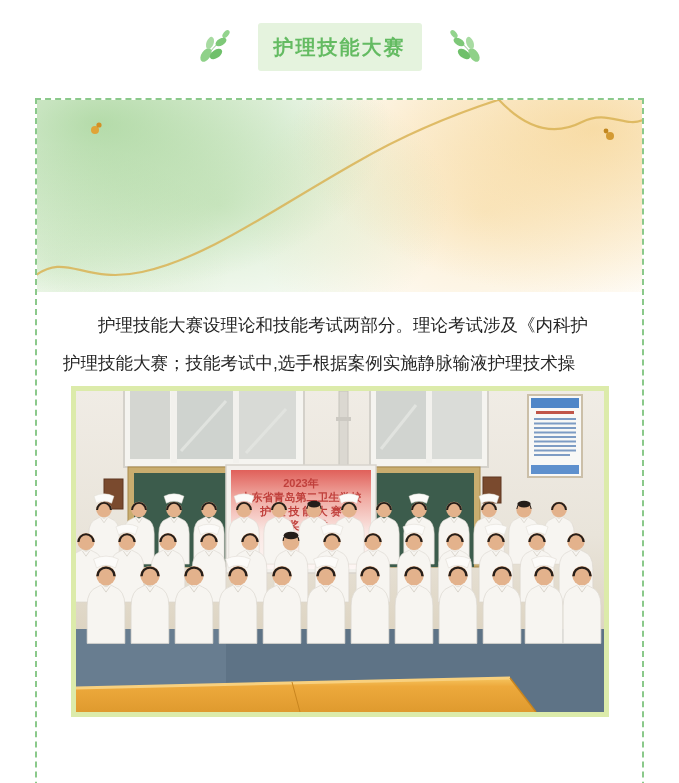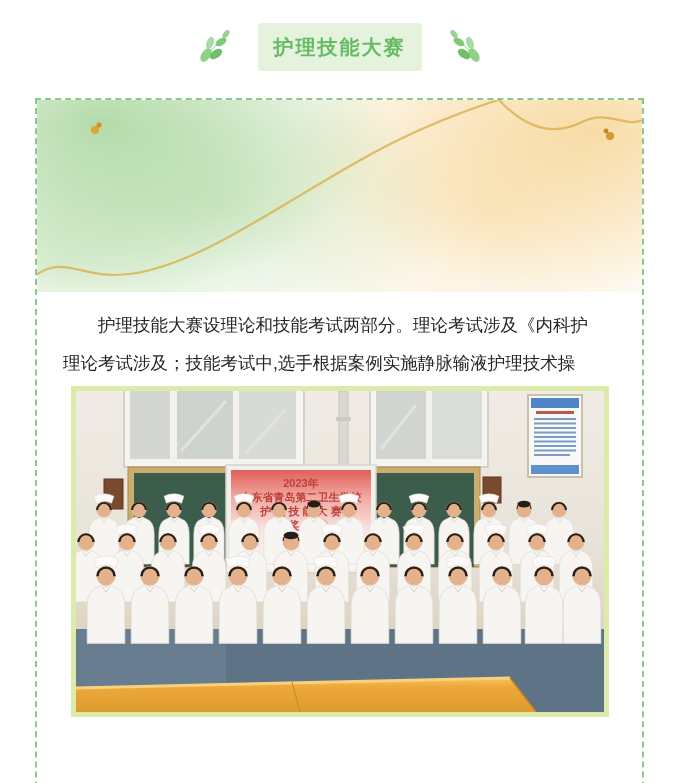--- a/index.html
+++ b/index.html
@@ -73,21 +73,21 @@
         <path d="M455,-8 C480,22 510,40 545,22 C570,9 588,28 606,20" fill="none" stroke="#d9b355" stroke-width="2.2" opacity="0.85" stroke-linecap="round"></path>
         <circle cx="58" cy="30" r="4" fill="#e0a437"></circle>
         <circle cx="62" cy="25" r="2.6" fill="#d39026"></circle>
         <circle cx="573" cy="36" r="4" fill="#d39a33"></circle>
         <circle cx="569" cy="31" r="2.4" fill="#c2871f"></circle>
       </svg>
     </div>
 
     <div class="paragraph">
       <div class="line first">护理技能大赛设理论和技能考试两部分。理论考试涉及《内科护</div>
-      <div class="line">理论考试涉及；技能考试中,选手根据案例实施静脉输液护理技术操</div>
+      <div class="line">护理技能大赛；技能考试中,选手根据案例实施静脉输液护理技术操</div>
     </div>
 
     <div class="photo-frame">
       <svg width="528" height="321" viewBox="0 0 528 321">
         <defs>
           <linearGradient id="wallg" x1="0" y1="0" x2="0" y2="1">
             <stop offset="0" stop-color="#f0ece5"></stop>
               <stop offset="0.6" stop-color="#e9e4da"></stop>
             <stop offset="1" stop-color="#ddd4c2"></stop>
           </linearGradient>

